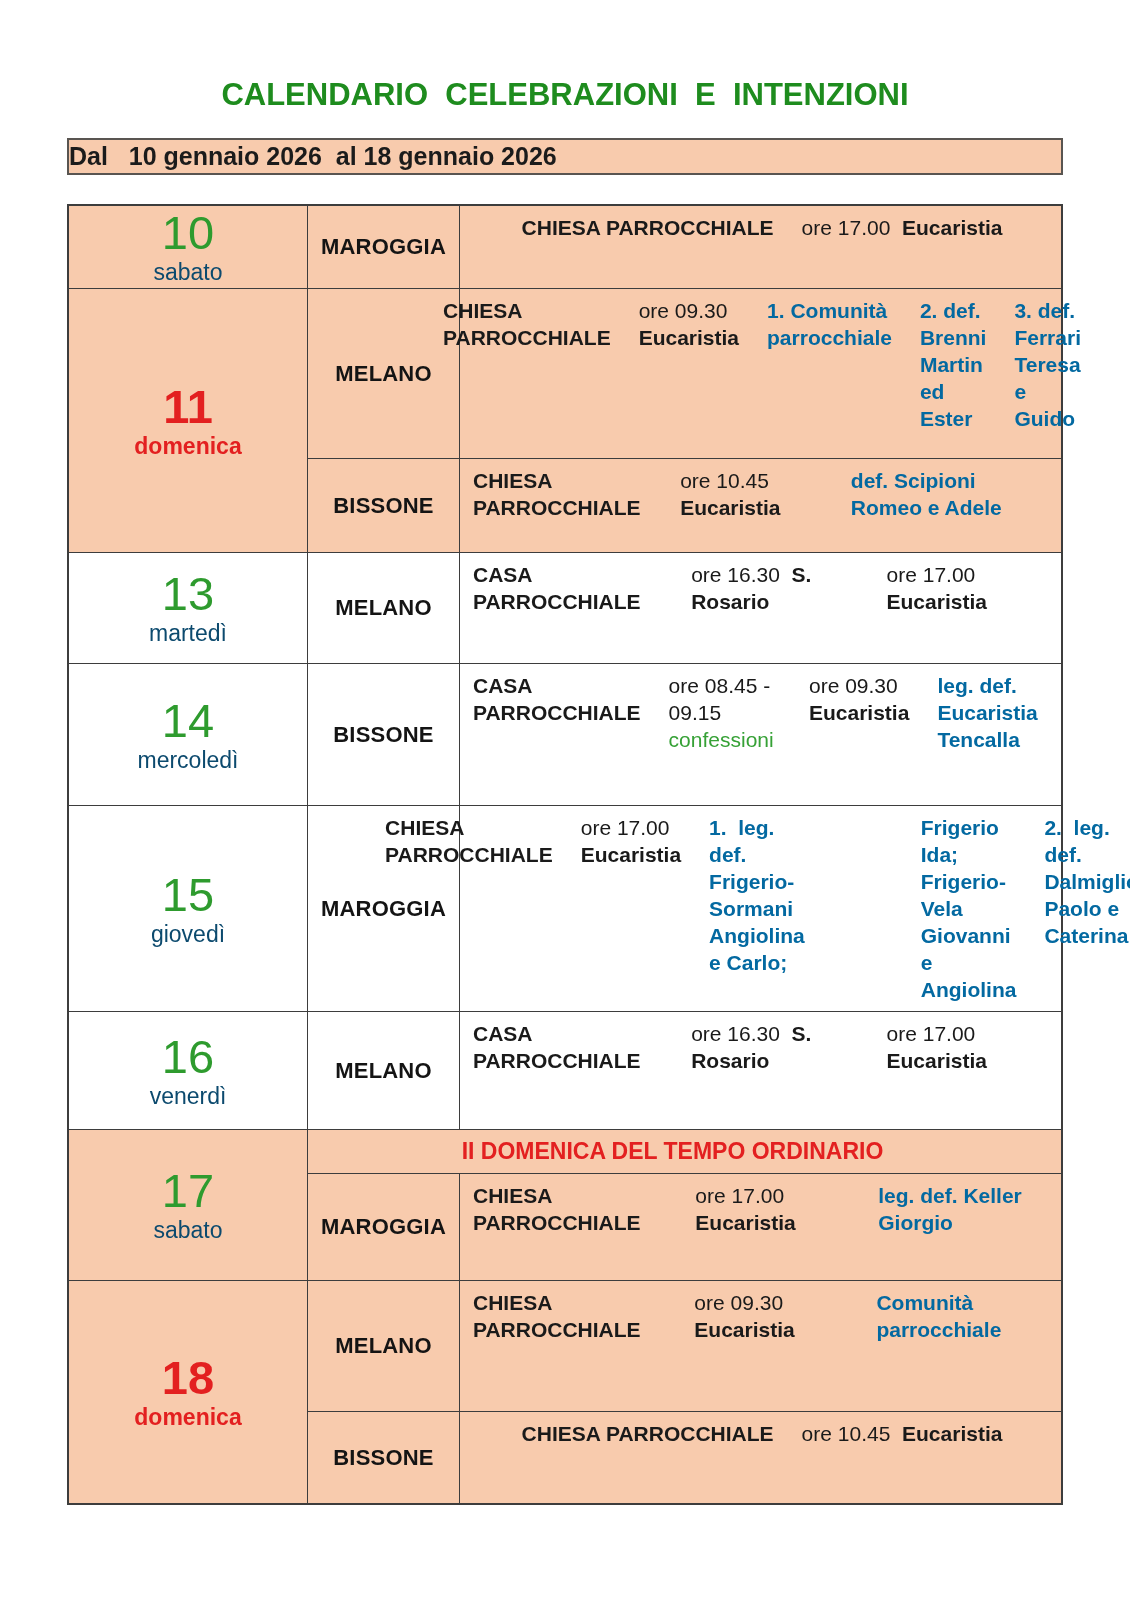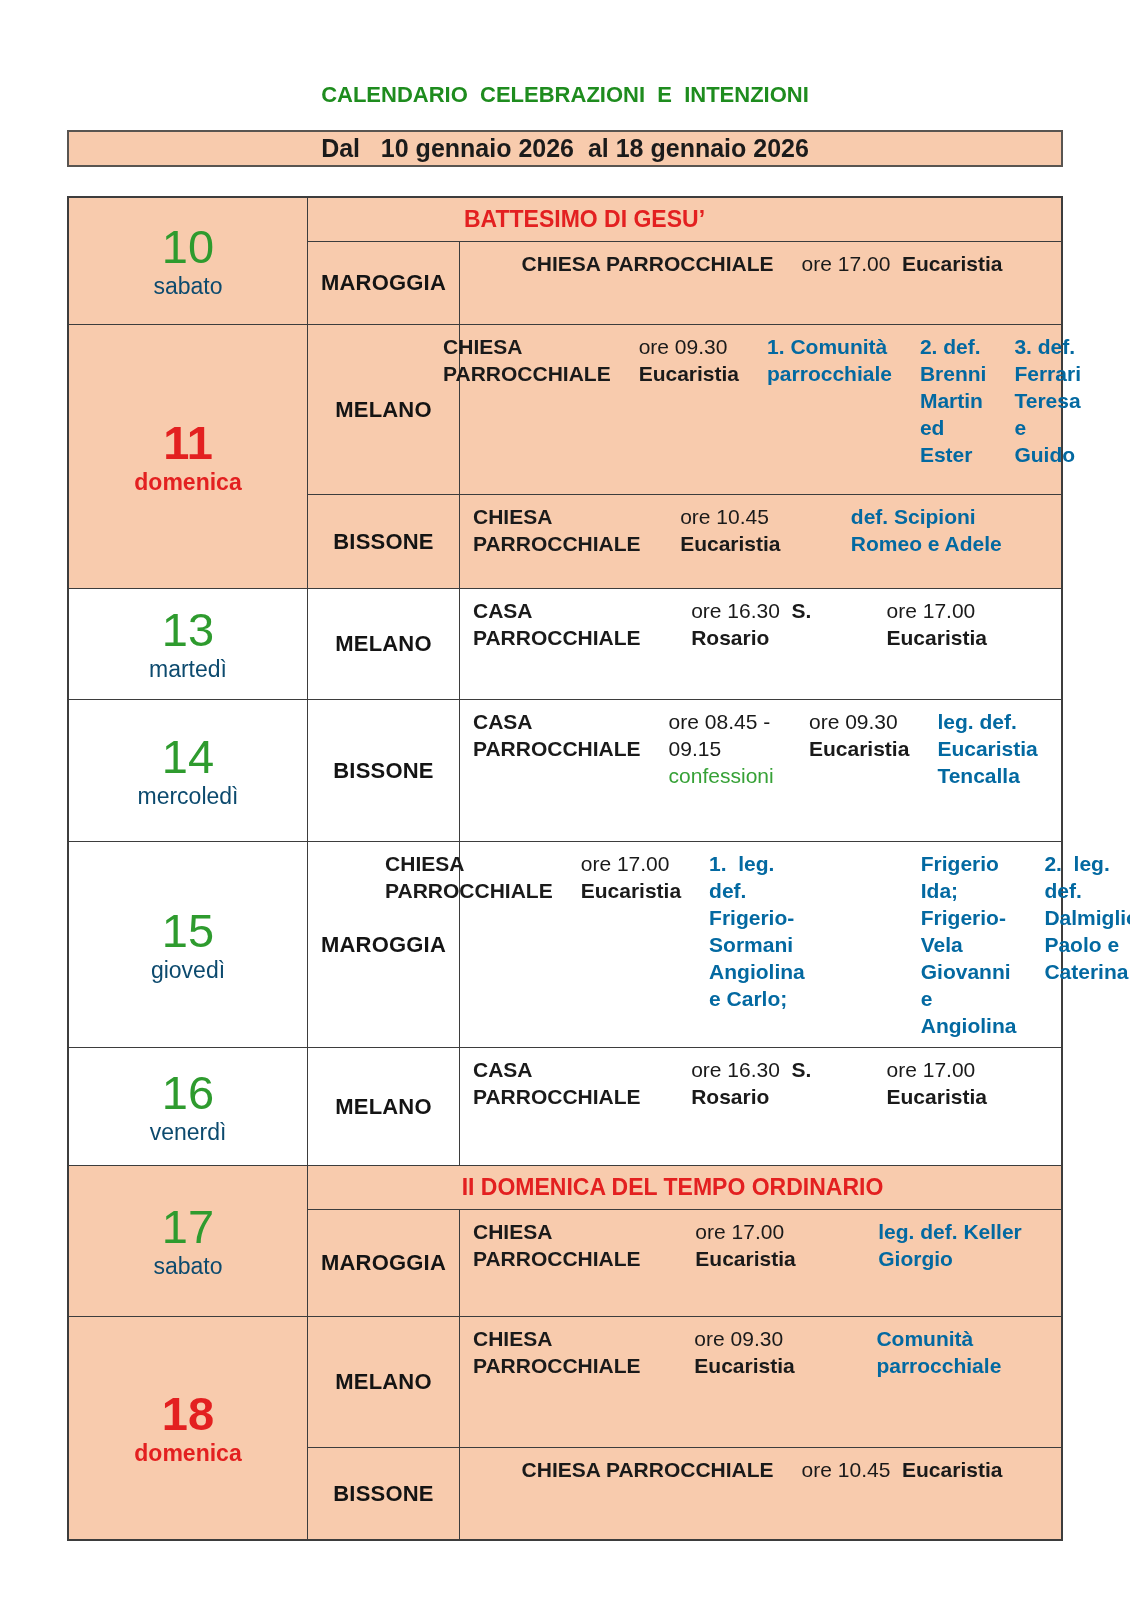--- a/index.html
+++ b/index.html
@@ -6,26 +6,26 @@
   body{
     width:1130px;height:1598px;background:#ffffff;
     font-family:"Liberation Sans", sans-serif;
     color:#1a1a1a;overflow:hidden;
   }
   .page{box-sizing:border-box;width:1130px;padding:74px 67px 0 67px;}
 
   
   .hdr{width:996px;text-align:center;}
   .hdr-sub{font-size:27px;line-height:32px;color:#262626;white-space:pre-wrap;}
-  .hdr-title{font-size:22px;line-height:38px;font-weight:700;color:#1E8C1E;white-space:pre-wrap;margin-top:2px;}
+  .hdr-title{font-size:31px;line-height:38px;font-weight:700;color:#1E8C1E;white-space:pre-wrap;margin-top:2px;}
 
   .dal-banner{
-    box-sizing:border-box;width:996px;height:37px;margin-top:16px;
+    box-sizing:border-box;width:996px;height:37px;margin-top:24px;
     background:#F8CBAD;border:2px solid #595551;
-    display:flex;align-items:center;justify-content:center;
+    display:flex;align-items:center;
     font-size:25px;font-weight:700;color:#1b1b1b;white-space:pre-wrap;
   }
 
   
   .cal{
     box-sizing:border-box;width:996px;margin-top:29px;
     border:2px solid #3D3D3D;background:#ffffff;
   }
   .drow{display:flex;align-items:stretch;}
   .drow + .drow{border-top:1.5px solid #3D3D3D;}
@@ -84,23 +84,20 @@
   </div>
 
   <div class="cal">
 
     <div class="drow peach">
       <div class="datecell">
         <div class="dnum">10</div>
         <div class="dweek">sabato</div>
       </div>
       <div class="rightcol">
-        <div class="theme">
-          <span class="theme-text shift-a">BATTESIMO DI GESU’</span>
-        </div>
         <div class="entry" style="min-height:82px;">
           <div class="loc">MAROGGIA</div>
           <div class="details">
             <div class="line"><span class="seg bold">CHIESA PARROCCHIALE</span></div>
             <div class="line"><span class="seg">ore 17.00  </span><span class="seg bold">Eucaristia</span></div>
           </div>
         </div>
       </div>
     </div>
 

